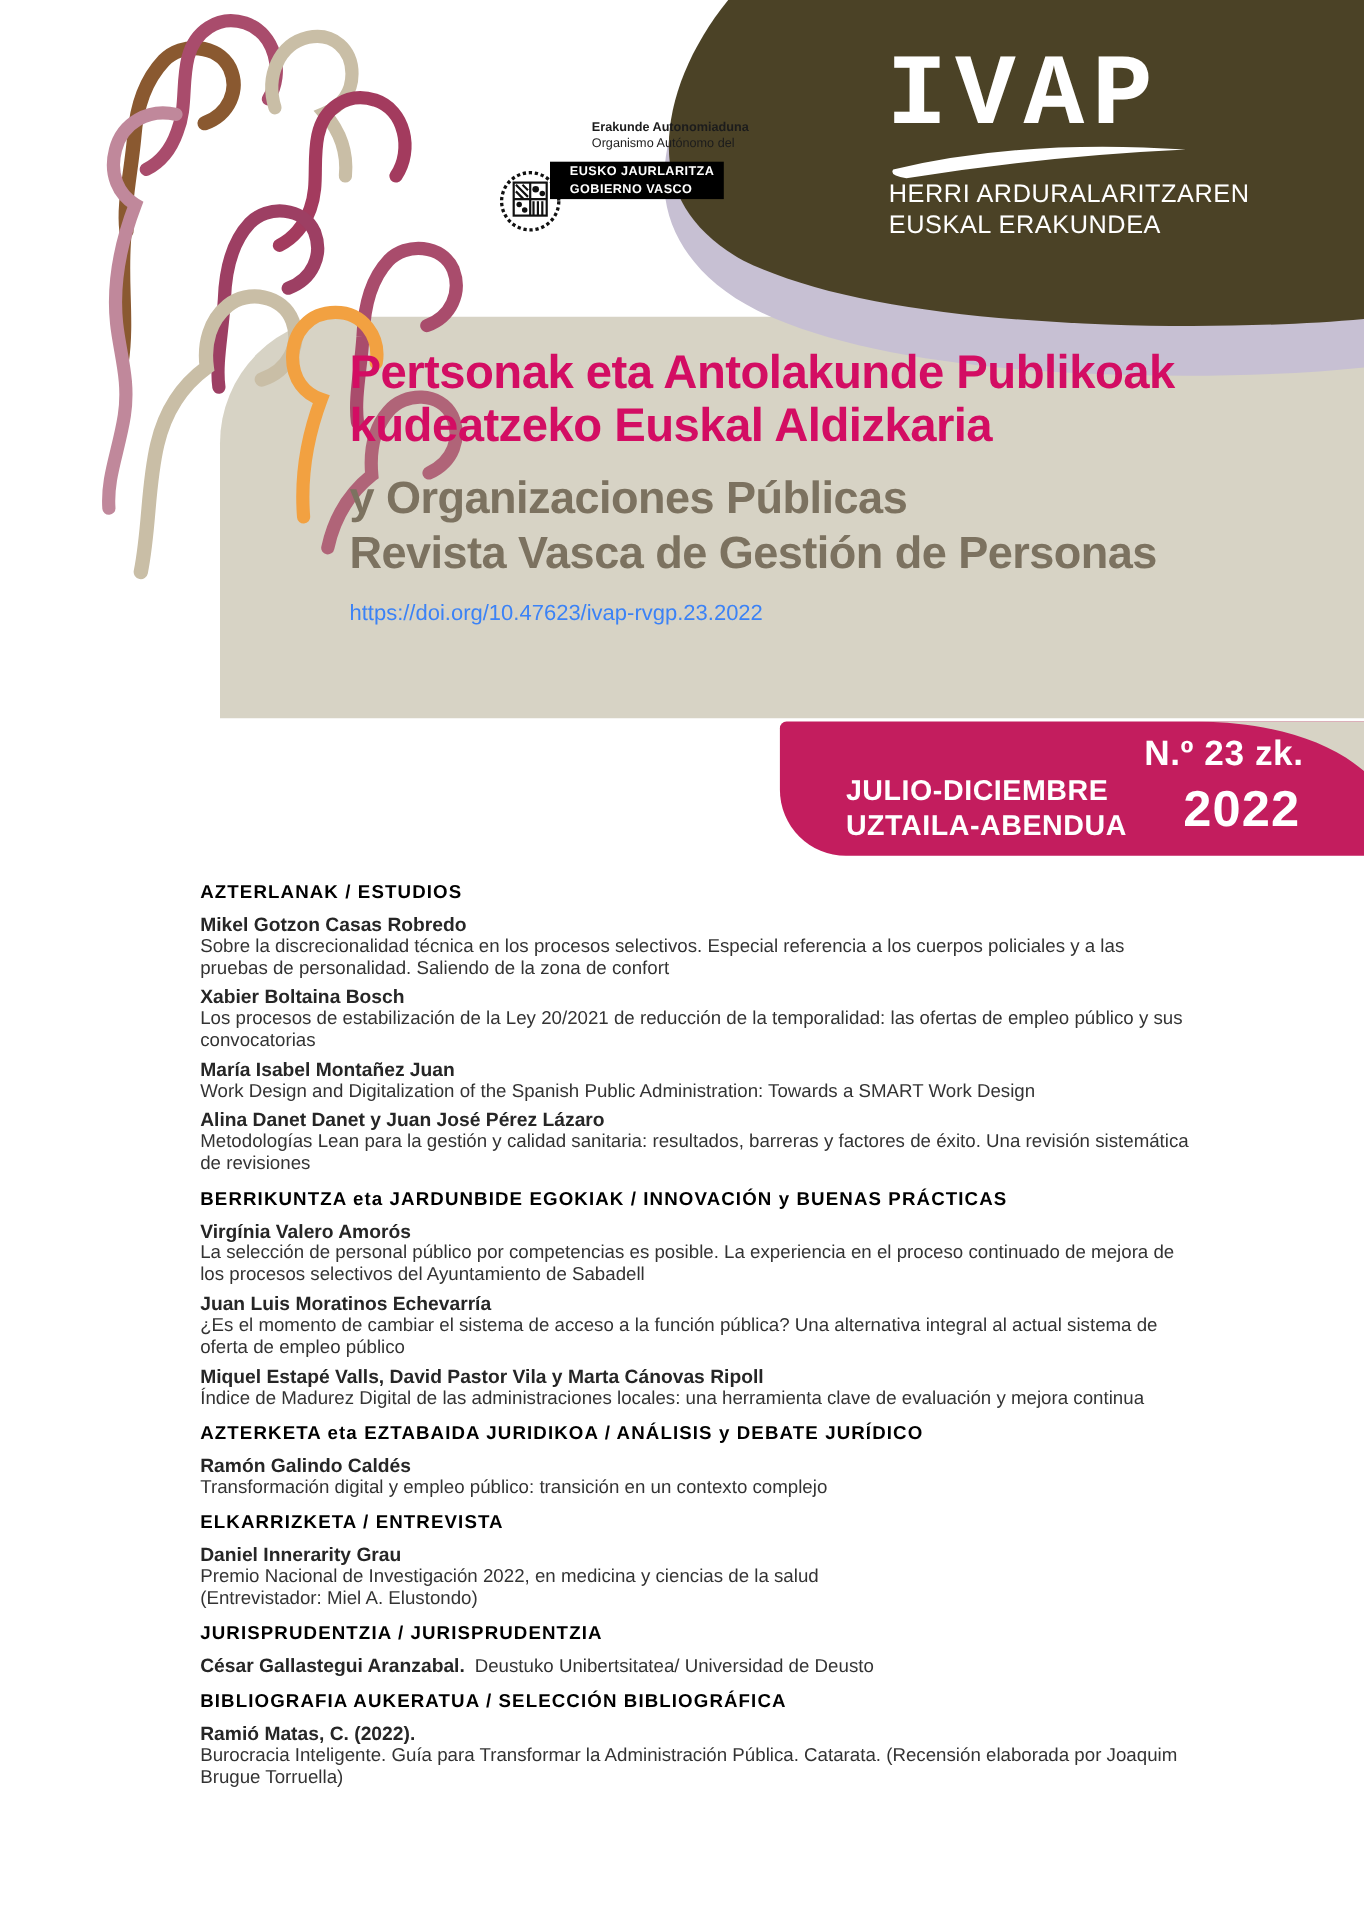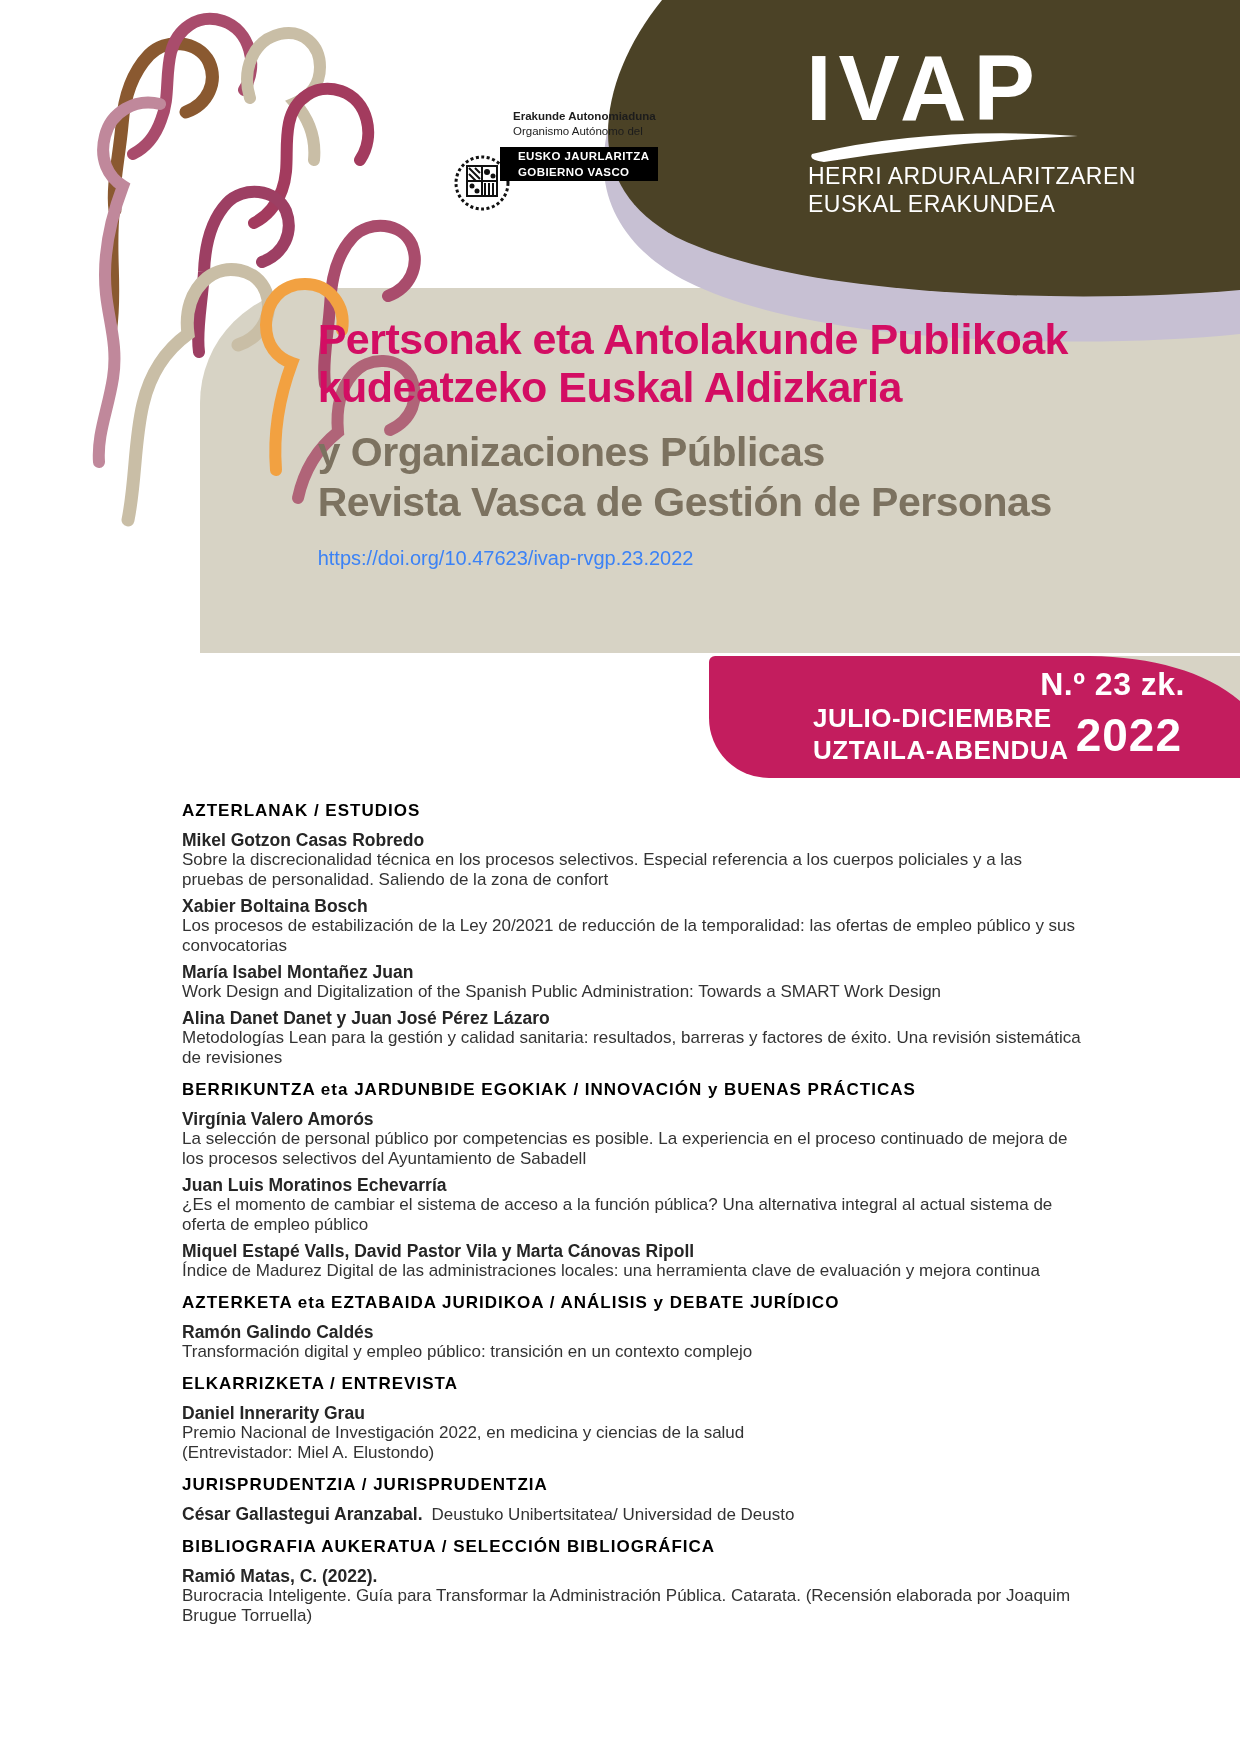--- a/index.html
+++ b/index.html
@@ -14,53 +14,53 @@
   
   .band{
     position:absolute;left:200px;top:288px;width:1040px;height:365px;
     background:#d7d3c5;border-top-left-radius:115px;
   }
 
   
   #silhouettes{position:absolute;left:0;top:0;width:1240px;height:1754px;pointer-events:none;}
 
   
-  .gov-text{position:absolute;left:513px;top:109px;font-size:11.5px;line-height:15px;color:#1c1c1c;}
+  .gov-text{position:absolute;left:538px;top:109px;font-size:11.5px;line-height:15px;color:#1c1c1c;}
   .gov-text .b{font-weight:bold;}
   .gov-banner{
     position:absolute;left:500px;top:147px;width:158px;height:34px;background:#000;
     color:#fff;font-weight:bold;font-size:11.5px;line-height:16px;letter-spacing:.4px;
     padding:1px 0 0 18px;box-sizing:border-box;
   }
   #emblem{position:absolute;left:453px;top:154px;}
 
   
   .ivap-word{
     position:absolute;left:806px;top:42px;color:#fff;font-weight:bold;
-    font-size:92px;line-height:92px;letter-spacing:7px;
+    font-size:92px;line-height:92px;letter-spacing:7px;font-family:Liberation Mono, monospace;
   }
   #swoosh{position:absolute;left:800px;top:120px;}
   .ivap-name{
     position:absolute;left:808px;top:162px;color:#fff;
     font-size:23px;line-height:28px;letter-spacing:.5px;font-weight:400;
   }
 
   
   .masthead{position:absolute;right:172px;top:315px;text-align:left;white-space:nowrap;}
   .title-eu{font-size:43px;line-height:48px;font-weight:bold;color:#d30d63;letter-spacing:-.5px;}
   .title-es{font-size:41px;line-height:50px;font-weight:bold;color:#7c7260;margin-top:16px;letter-spacing:-.5px;}
   .doi{font-size:20px;color:#3b82f6;margin-top:20px;font-weight:400;}
 
   
   .issue-box{
     position:absolute;left:709px;top:656px;width:531px;height:122px;
     background:#c31d5e;border-radius:6px 0 0 60px;color:#fff;
   }
   .issue-number{position:absolute;right:55px;top:10px;font-size:32px;font-weight:bold;letter-spacing:.5px;}
-  .issue-period{position:absolute;left:60px;top:46px;font-size:26px;line-height:32px;font-weight:bold;letter-spacing:.5px;margin-left:44px;}
+  .issue-period{position:absolute;left:60px;top:46px;font-size:26px;line-height:32px;font-weight:bold;letter-spacing:.5px;}
   .issue-year{position:absolute;right:58px;top:52px;font-size:46px;font-weight:bold;letter-spacing:1px;}
   #band-wedge{position:absolute;left:1090px;top:653px;}
 
   
   .toc{position:absolute;left:182px;top:797px;width:905px;}
   .toc h2{
     font-size:17px;line-height:28px;font-weight:bold;color:#000000;
     letter-spacing:1px;margin:8px 0 5px 0;
   }
   .toc h2:first-child{margin-top:0;}

